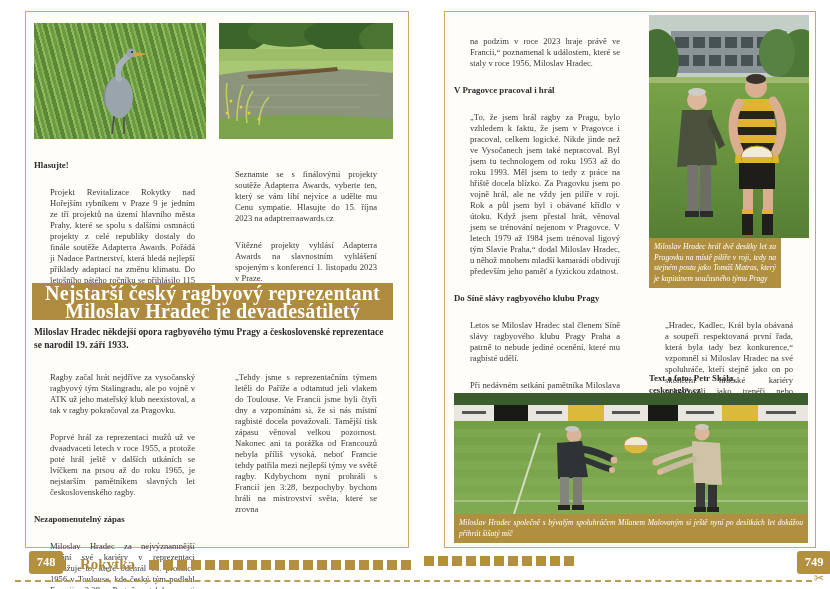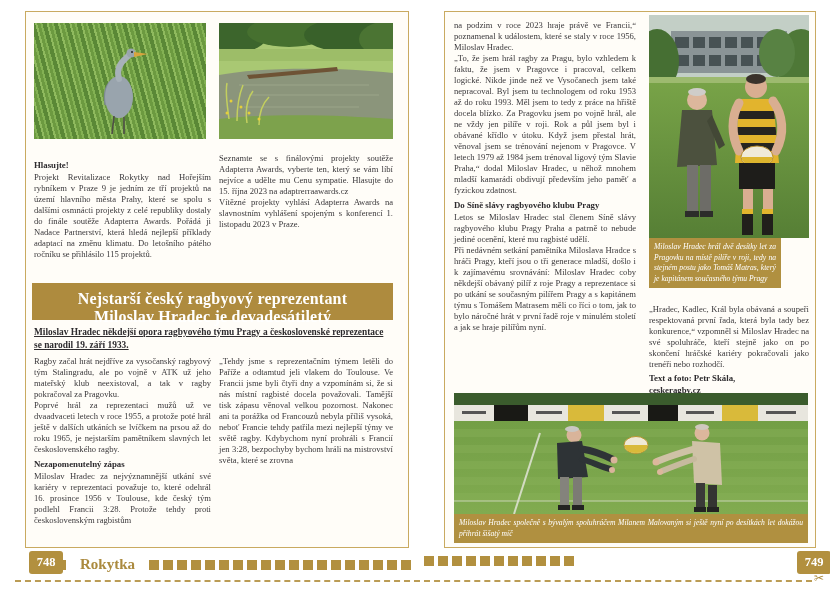--- a/index.html
+++ b/index.html
@@ -6,24 +6,24 @@
   html,body { width:830px; height:589px; }
   body { position:relative; background:#ffffff; color:#3a383b;
          font-family:"Liberation Serif","DejaVu Serif",serif; overflow:hidden; }
   .page { position:absolute; top:11px; height:537px; background:#fffdf8; border:1px solid #c9aa60; }
   #page-left  { left:25px;  width:384px; }
   #page-right { left:444px; width:372px; }
   .abs { position:absolute; }
   .photo { overflow:hidden; background:#7ba34a; }
   .heron-bg { background:repeating-linear-gradient(75deg,#6c9a40 0 3px,#83b153 3px 5px,#5a8836 5px 9px,#8fba5e 9px 11px); }
   .body-text { font-size:8.6px; line-height:11px; text-align:justify; }
-  .body-text p { margin:0; }
+  .body-text p { margin:16px; }
   .subhead { font-weight:bold; font-size:8.8px; line-height:11px; margin:4px 0 1px; color:#2d2b2e; text-align:left; }
   .banner { background:#ae8b3e; color:#ffffff; text-align:center; font-weight:bold;
-            font-size:16px; line-height:18px; padding-top:7px; letter-spacing:.2px; }
+            font-size:20px; line-height:18px; padding-top:1px; letter-spacing:.2px; }
   .lead { font-weight:bold; font-size:9.4px; line-height:13px; color:#2d2b2e; }
   .caption-gold { background:#b09040; color:#ffffff; font-style:italic; font-size:7.6px;
                   line-height:10.5px; padding:4px 5px; text-align:justify; }
   .credit { font-weight:bold; font-size:8.8px; line-height:12px; text-align:left; color:#2d2b2e; }
   .pagenum { position:absolute; top:551px; width:34px; height:23px; background:#b2903f; color:#fff;
              font-weight:bold; font-size:12.5px; text-align:center; line-height:23px; border-radius:3px;margin-left:15px; }
   .frow { position:absolute; top:556px; display:flex; align-items:center; gap:4px; }
   .sqwrap { display:flex; align-items:center; gap:4px; }
   .sq { width:10px; height:10px; background:#b2903f; flex:0 0 auto; }
   .ftitle { color:#ab8a3e; font-weight:bold; }
@@ -80,38 +80,39 @@
   <div class="abs body-text" style="left:193px; top:141px; width:174px;">
     <p>Seznamte se s finálovými projekty soutěže Adapterra Awards, vyberte ten, který se vám líbí nejvíce a udělte mu Cenu sympatie. Hlasujte do 15. října 2023 na adaptrerraawards.cz</p>
     <p>Vítězné projekty vyhlásí Adapterra Awards na slavnostním vyhlášení spojeným s konferencí 1. listopadu 2023 v Praze.</p>
   </div>
 
   <div class="abs banner" style="left:6px; top:271px; width:361px; height:37px;">
     <div>Nejstarší český ragbyový reprezentant</div>
     <div>Miloslav Hradec je devadesátiletý</div>
   </div>
 
-  <div class="abs lead" style="left:8px; top:314px; width:359px;text-decoration:underline;">Miloslav Hradec někdejší opora ragbyového týmu Pragy a československé reprezentace se narodil 19. září 1933.</div>
+  <div class="abs lead" style="left:8px; top:314px; width:359px;">Miloslav Hradec někdejší opora ragbyového týmu Pragy a československé reprezentace se narodil 19. září 1933.</div>
 
   <div class="abs body-text" style="left:8px; top:344px; width:177px;">
     <p>Ragby začal hrát nejdříve za vysočanský ragbyový tým Stalingradu, ale po vojně v ATK už jeho mateřský klub neexistoval, a tak v ragby pokračoval za Pragovku.</p>
     <p>Poprvé hrál za reprezentaci mužů už ve dvaadvaceti letech v roce 1955, a protože poté hrál ještě v dalších utkáních se lvíčkem na prsou až do roku 1965, je nejstarším pamětníkem slavných let československého ragby.</p>
     <div class="subhead">Nezapomenutelný zápas</div>
     <p>Miloslav Hradec za nejvýznamnější utkání své kariéry v reprezentaci považuje to, které odehrál 16. prosince 1956 v Toulouse, kde český tým podlehl Francii 3:28. Protože tehdy proti československým ragbistům</p>
   </div>
 
   <div class="abs body-text" style="left:193px; top:344px; width:174px;">
     <p>„Tehdy jsme s reprezentačním týmem letěli do Paříže a odtamtud jeli vlakem do Toulouse. Ve Francii jsme byli čtyři dny a vzpomínám si, že si nás místní ragbisté docela považovali. Tamější tisk zápasu věnoval velkou pozornost. Nakonec ani ta porážka od Francouzů nebyla příliš vysoká, neboť Francie tehdy patřila mezi nejlepší týmy ve světě ragby. Kdybychom nyní prohráli s Francií jen 3:28, bezpochyby bychom hráli na mistrovství světa, které se zrovna</p>
   </div>
 </div>
 
 <div class="page" id="page-right">
 
   <div class="abs body-text" style="left:9px; top:8px; width:182px;">
     <p>na podzim v roce 2023 hraje právě ve Francii,“ poznamenal k událostem, které se staly v roce 1956, Miloslav Hradec.</p>
+    <div class="subhead">V Pragovce pracoval i hrál</div>
     <p>„To, že jsem hrál ragby za Pragu, bylo vzhledem k faktu, že jsem v Pragovce i pracoval, celkem logické. Nikde jinde než ve Vysočanech jsem také nepracoval. Byl jsem tu technologem od roku 1953 až do roku 1993. Měl jsem to tedy z práce na hřiště docela blízko. Za Pragovku jsem po vojně hrál, ale ne vždy jen pilíře v roji. Rok a půl jsem byl i obávané křídlo v útoku. Když jsem přestal hrát, věnoval jsem se trénování nejenom v Pragovce. V letech 1979 až 1984 jsem trénoval ligový tým Slavie Praha,“ dodal Miloslav Hradec, u něhož mnohem mladší kamarádi obdivují především jeho paměť a fyzickou zdatnost.</p>
     <div class="subhead">Do Síně slávy ragbyového klubu Pragy</div>
     <p>Letos se Miloslav Hradec stal členem Síně slávy ragbyového klubu Pragy Praha a patrně to nebude jediné ocenění, které mu ragbisté udělí.</p>
     <p>Při nedávném setkání pamětníka Miloslava Hradce s hráči Pragy, kteří jsou o tři generace mladší, došlo i k zajímavému srovnávání: Miloslav Hradec coby někdejší obávaný pilíř z roje Pragy a reprezentace si po utkání se současným pilířem Pragy a s kapitánem týmu s Tomášem Matrasem měli co říci o tom, jak to bylo náročné hrát v první řadě roje v minulém století a jak se hraje pilířům nyní.</p>
   </div>
 
   <div class="abs photo" style="left:204px; top:3px; width:160px; height:223px;">
     <svg width="160" height="223" viewBox="0 0 160 223">
       <defs>
         <linearGradient id="gg" x1="0" y1="0" x2="0" y2="1">

